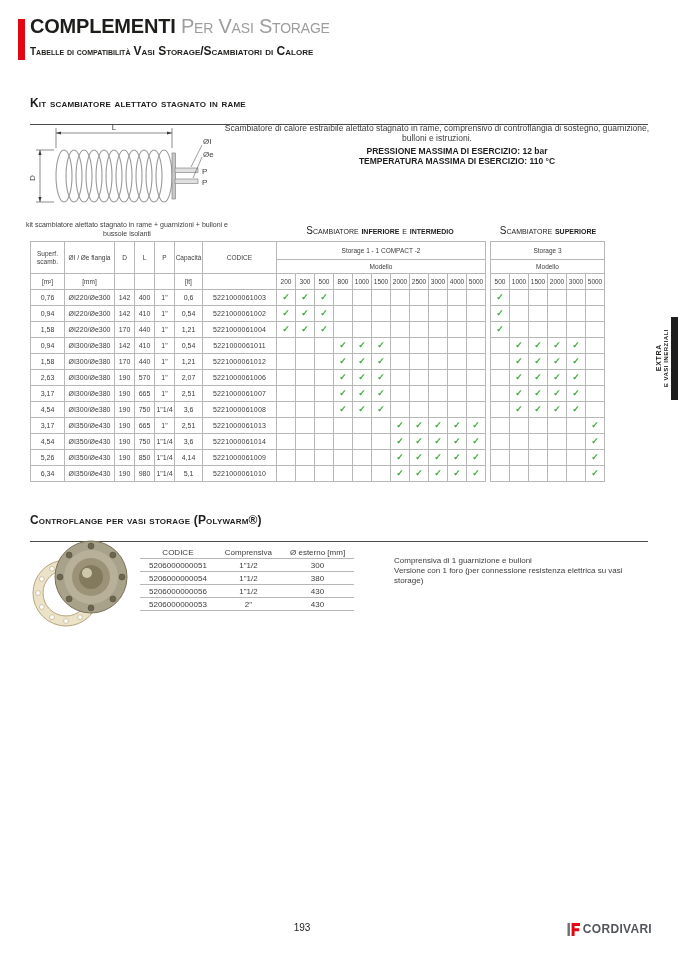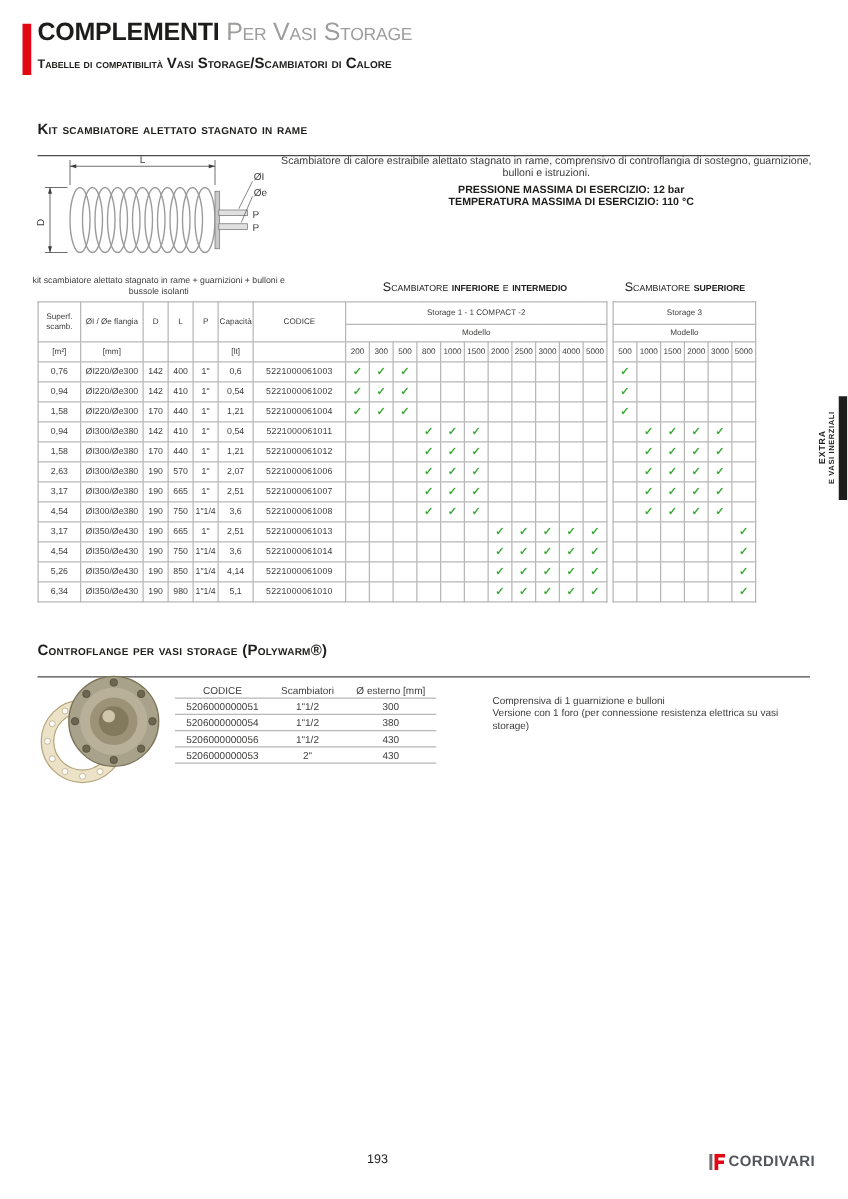--- a/index.html
+++ b/index.html
@@ -587,21 +587,21 @@
           </g>
       </g>
     </svg>
   </div>
 
   <div class="flange-table">
     <table>
       <thead>
           <tr id="ft-head">
             <th>CODICE</th>
-            <th>Scambiatori</th>
+            <th>Comprensiva</th>
             <th>Ø esterno [mm]</th>
           </tr>
         </thead>
       <tbody id="ft-body">
           <tr>
             <td>5206000000051</td>
             <td>1"1/2</td>
             <td>300</td>
           </tr>
           <tr>

